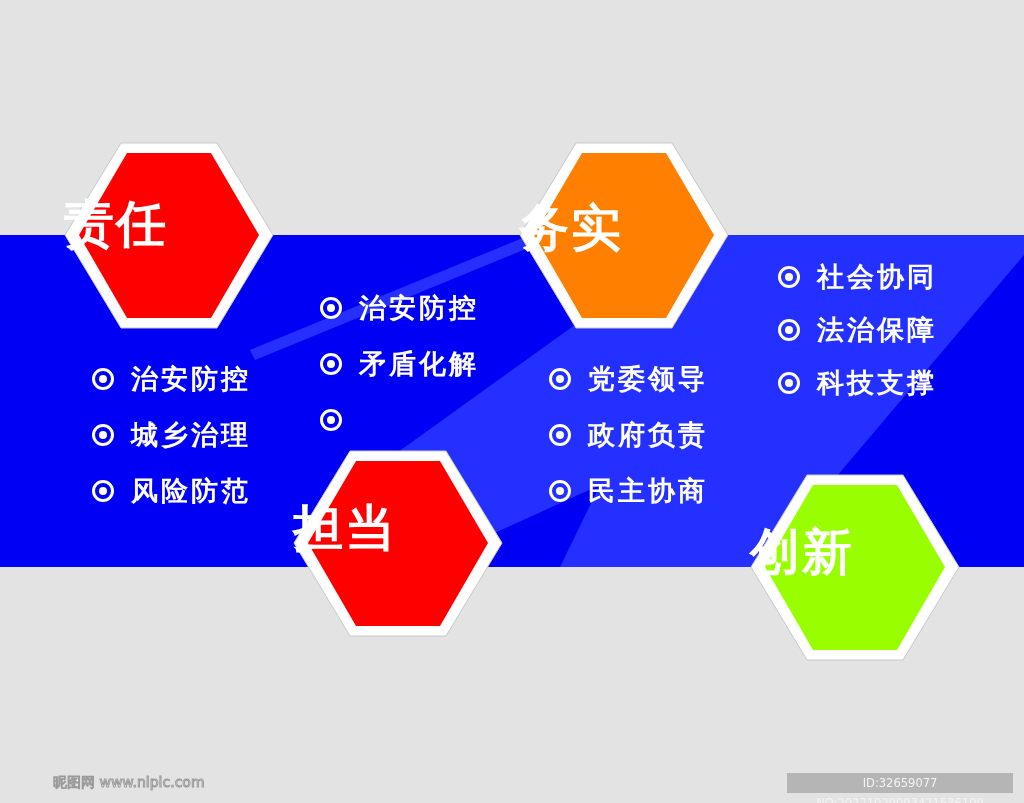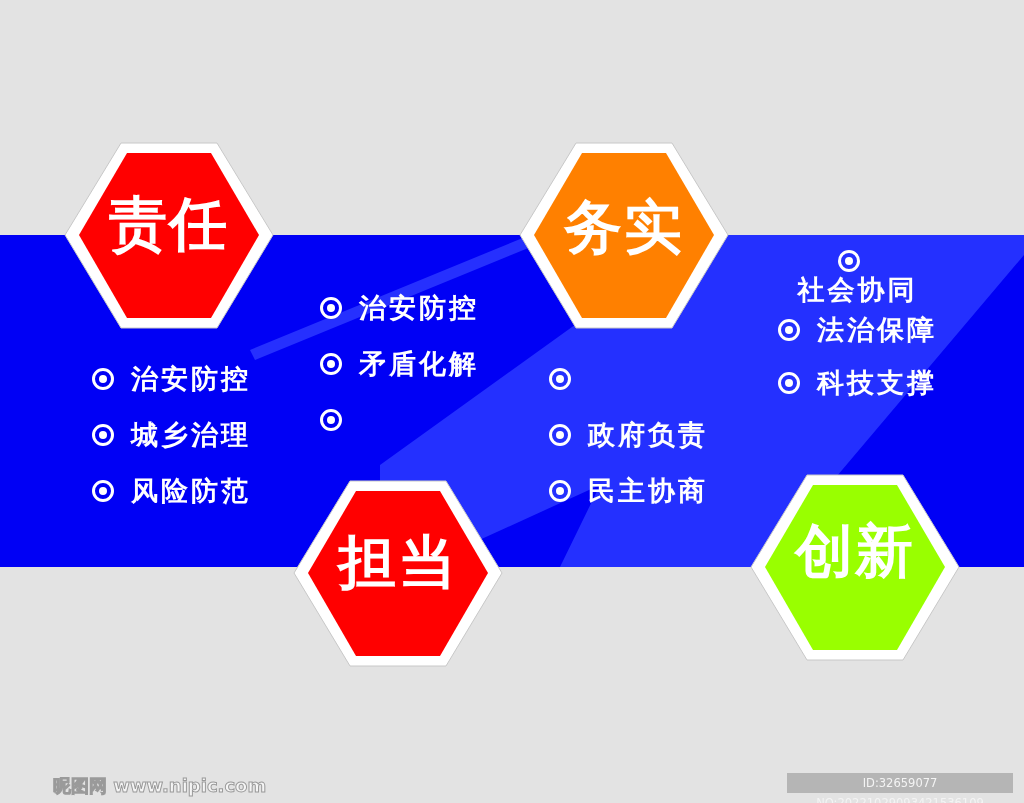--- a/index.html
+++ b/index.html
@@ -9,40 +9,40 @@
     font-family:"DejaVu Sans", "Liberation Sans", sans-serif;
   }
   .band {
     position:absolute; left:0; top:235px; width:1024px; height:332px;
     background:#0000f5; overflow:hidden;
   }
   .streaks { position:absolute; left:0; top:0; width:1024px; height:332px; }
   .hex { position:absolute; }
   .hex svg { position:absolute; left:0; top:0; }
   .hex-label {
-    position:absolute; left:0; width:100%; text-align:center;
-    color:#ffffff; font-weight:bold; font-size:58px; letter-spacing:2px;
+    position:absolute; left:0; width:100%; 
+    color:#ffffff; font-weight:bold; font-size:50px; letter-spacing:2px;
     line-height:60px;
   }
   .list { position:absolute; }
   .item {
     display:flex; align-items:center; height:56px;
     color:#ffffff; font-weight:bold; font-size:27px; letter-spacing:3px;
   }
   .bullet {
     width:16px; height:16px; border:3px solid #fff; border-radius:50%;
     position:relative; margin-right:17px; box-sizing:content-box; flex:none;
   }
   .bullet::after {
     content:""; position:absolute; width:8px; height:8px; background:#fff;
     border-radius:50%; left:4px; top:4px;
   }
   .watermark-left {
-    position:absolute; left:14px; top:774px; font-size:18px; color:#f5f5f5;
-    -webkit-text-stroke:1px #9a9a9a; font-weight:bold; letter-spacing:0px;padding-left:39px;
+    position:absolute; left:14px; top:774px; font-size:14px; color:#f5f5f5;
+    -webkit-text-stroke:1px #9a9a9a; font-weight:normal; letter-spacing:0px;padding-left:39px;
   }
   .watermark-right {
     position:absolute; left:787px; top:773px; width:226px; height:20px;
     background:#b5b5b5; color:#f4f4f4; font-size:11.5px; line-height:20px;
     text-align:center; font-family:"DejaVu Sans", sans-serif;
   }
 </style>
 </head>
 <body>
 
@@ -62,21 +62,21 @@
 </div>
 
 <div class="hex" style="left:519px; top:142px; width:210px; height:188px;font-family:Liberation Serif, serif;">
   <svg width="210" height="188" viewBox="0 0 210 188">
     <polygon points="1,93 57,1 153,1 209,93 153,186 57,186" fill="#ffffff" stroke="#c8c8c8" stroke-width="1"></polygon>
     <polygon points="15,93 63,11 147,11 195,93 147,176 63,176" fill="#ff8000"></polygon>
   </svg>
   <div class="hex-label" style="top:56px;">务实</div>
 </div>
 
-<div class="hex" style="left:293px; top:480px; width:210px; height:188px;">
+<div class="hex" style="left:293px; top:450px; width:210px; height:188px;font-family:Liberation Mono, monospace;">
   <svg width="210" height="188" viewBox="0 0 210 188">
     <polygon points="1,93 57,1 153,1 209,93 153,186 57,186" fill="#ffffff" stroke="#c8c8c8" stroke-width="1"></polygon>
     <polygon points="15,93 63,11 147,11 195,93 147,176 63,176" fill="#ff0000"></polygon>
   </svg>
   <div class="hex-label" style="top:52px;">担当</div>
 </div>
 
 <div class="hex" style="left:750px; top:474px; width:210px; height:188px;font-family:Liberation Mono, monospace;">
   <svg width="210" height="188" viewBox="0 0 210 188">
     <polygon points="1,93 57,1 153,1 209,93 153,186 57,186" fill="#ffffff" stroke="#c8c8c8" stroke-width="1"></polygon>
@@ -110,33 +110,34 @@
     <span>矛盾化解</span>
   </div>
   <div class="item">
     <span class="bullet"></span>
   </div>
 </div>
 
 <div class="list" style="left:549px; top:351px;">
   <div class="item">
     <span class="bullet"></span>
+    <span>党委领导</span>
   </div>
   <div class="item">
     <span class="bullet"></span>
     <span>政府负责</span>
   </div>
   <div class="item">
     <span class="bullet"></span>
     <span>民主协商</span>
   </div>
 </div>
 
 <div class="list" style="left:778px; top:250px;">
-  <div class="item" style="height:53px;flex-direction:column;">
+  <div class="item" style="height:53px;">
     <span class="bullet"></span>
     <span>社会协同</span>
   </div>
   <div class="item" style="height:53px;">
     <span class="bullet"></span>
     <span>法治保障</span>
   </div>
   <div class="item" style="height:53px;">
     <span class="bullet"></span>
     <span>科技支撑</span>

